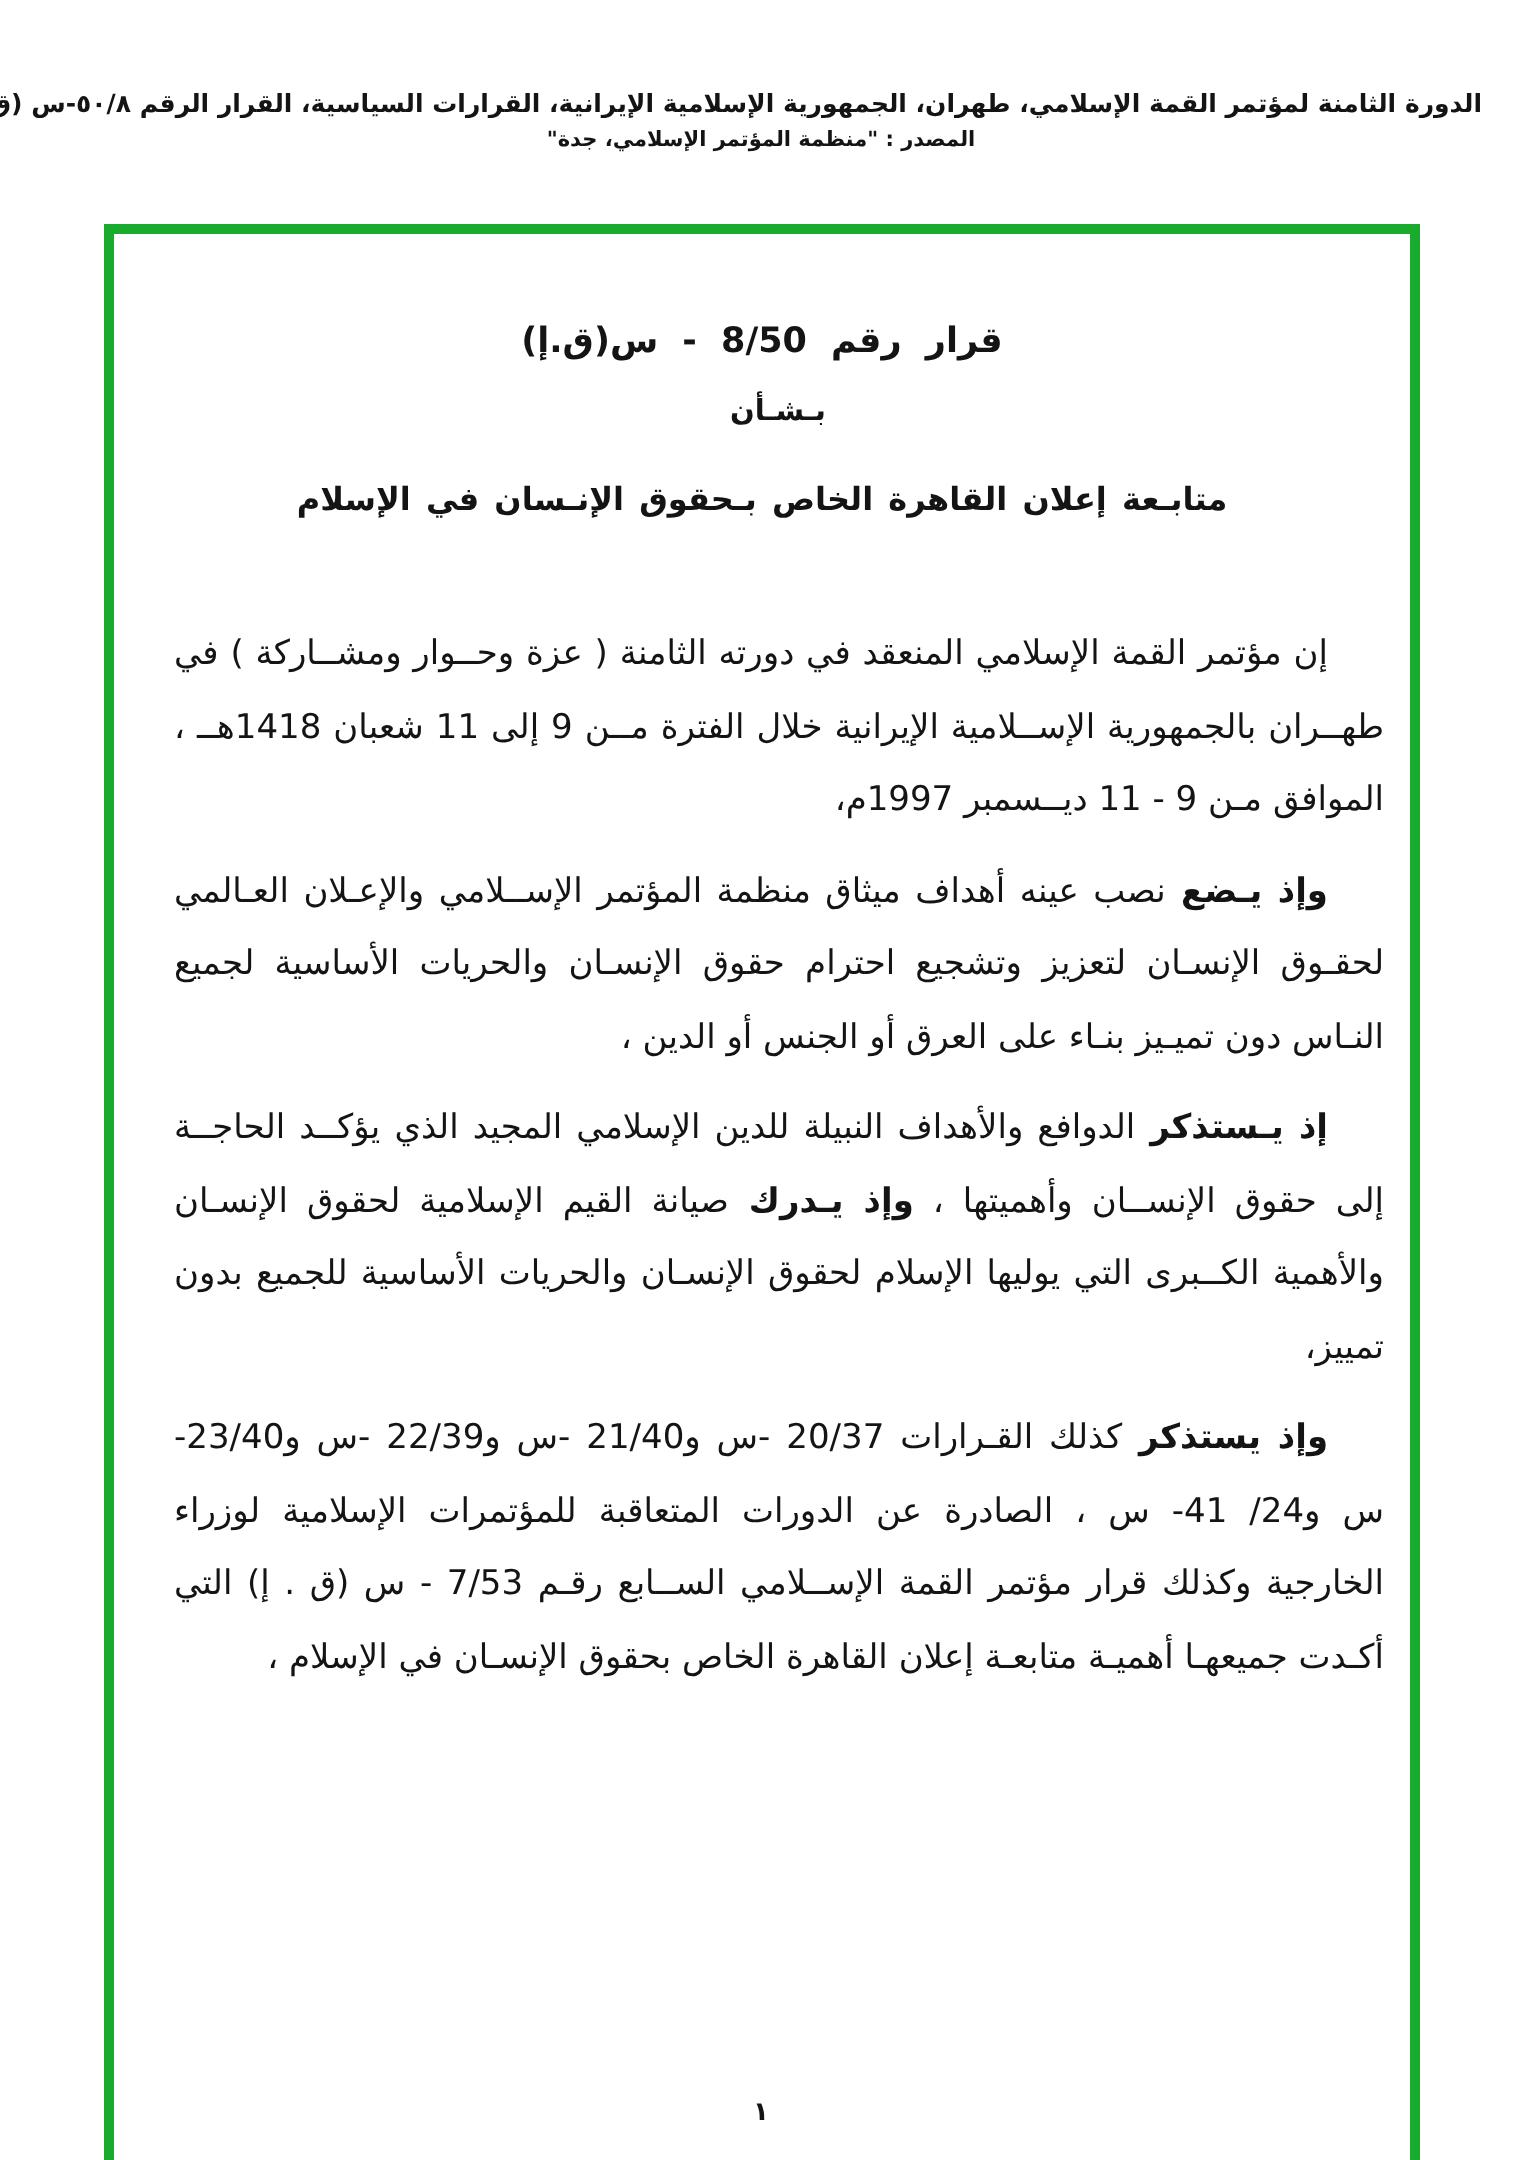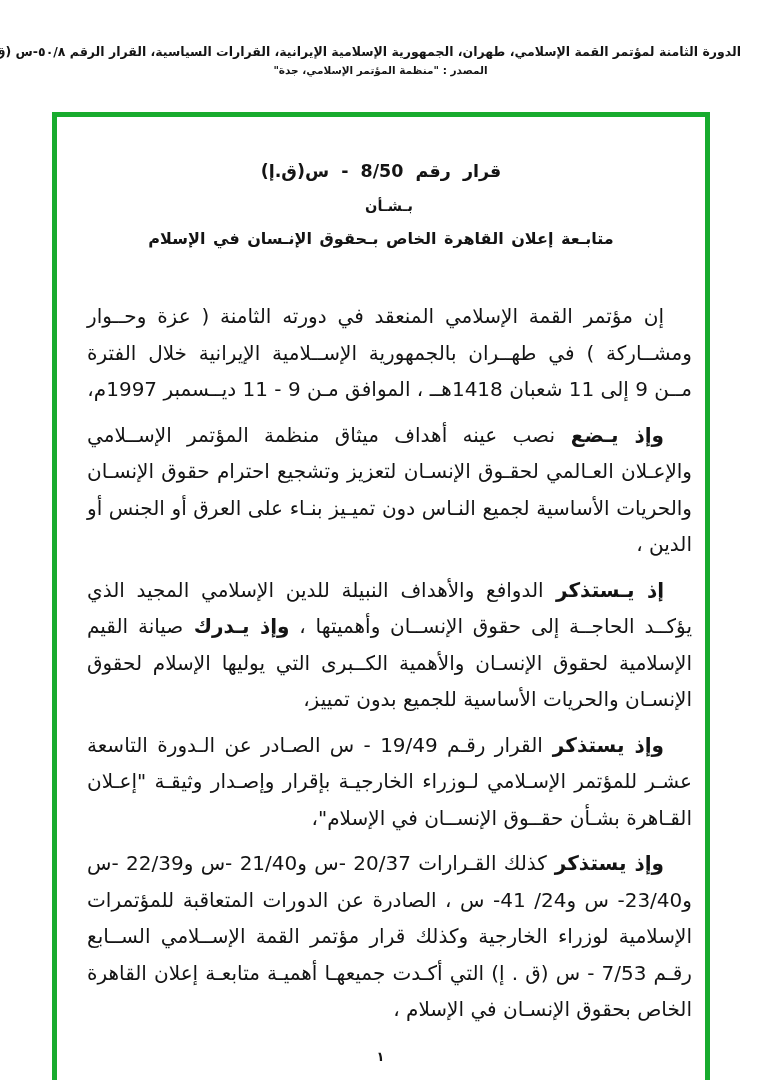--- a/index.html
+++ b/index.html
@@ -17,25 +17,25 @@
   
   .frame{
     position:absolute;top:112px;left:52px;width:658px;height:1075px;
     border:5px solid #18ab2e;border-radius:0;box-sizing:border-box;
     background:#ffffff;
   }
 
   .doc-title{text-align:center;margin-top:44px;font-weight:bold;}
   .t1{font-size:17.5px;word-spacing:6px;}
   .t2{font-size:14.5px;margin-top:17px;padding-left:16px;}
-  .t3{font-size:16px;margin-top:15px;word-spacing:2px;}
+  .t3{font-size:16px;margin-top:26px;word-spacing:2px;}
 
   .doc-body{
     margin:50px 13px 0 30px;
-    font-size:20px;line-height:36.5px;
+    font-size:17px;line-height:36.5px;
     text-align:justify;
   }
   .para{margin:0 0 9px 0;text-indent:28px;}
   .para .bold{font-weight:bold;}
 
   .page-num{
     position:absolute;bottom:16px;left:0;right:0;
     text-align:center;font-size:13px;font-weight:bold;
   }
 </style>
@@ -53,20 +53,19 @@
     <div class="doc-title">
       <div class="t1">قرار رقم 8/50 - س(ق.إ)</div>
       <div class="t2">بـشـأن</div>
       <div class="t3">متابـعة إعلان القاهرة الخاص بـحقوق الإنـسان في الإسلام</div>
     </div>
 
     <div class="doc-body" id="doc-body">
         <p class="para"><span>إن مؤتمر القمة الإسلامي المنعقد في دورته الثامنة ( عزة  وحــوار  ومشــاركة ) في طهــران بالجمهورية الإســلامية الإيرانية خلال الفترة مــن 9 إلى 11 شعبان 1418هــ ، الموافق مـن 9 - 11 ديــسمبر 1997م،</span></p>
         <p class="para"><span class="bold">وإذ يـضع </span><span>نصب عينه أهداف ميثاق منظمة المؤتمر الإســلامي والإعـلان العـالمي لحقـوق الإنسـان لتعزيز وتشجيع احترام حقوق الإنسـان والحريات الأساسية لجميع النـاس دون تميـيز بنـاء على العرق أو الجنس أو الدين ،</span></p>
         <p class="para"><span class="bold">إذ يـستذكر </span><span>الدوافع والأهداف النبيلة للدين الإسلامي المجيد الذي يؤكــد الحاجــة إلى حقوق الإنســان وأهميتها ، </span><span class="bold">وإذ يـدرك </span><span>صيانة القيم الإسلامية لحقوق الإنسـان والأهمية الكــبرى التي يوليها الإسلام  لحقوق الإنسـان والحريات الأساسية للجميع بدون تمييز،</span></p>
-        <p class="para"><span class="bold">وإذ يستذكر </span><span>القرار رقـم 19/49 - س الصـادر عن الـدورة التاسعة عشـر للمؤتمر الإسـلامي لـوزراء الخارجيـة بإقرار وإصـدار وثيقـة "إعـلان القـاهرة بشـأن حقــوق الإنســان في الإسلام"،</span></p>
         <p class="para"><span class="bold">وإذ يستذكر </span><span>كذلك القـرارات 20/37 -س و21/40 -س و22/39 -س و23/40- س و24/ 41- س ، الصادرة عن الدورات المتعاقبة للمؤتمرات الإسلامية لوزراء الخارجية وكذلك قرار مؤتمر القمة الإســلامي الســابع رقـم 7/53 - س (ق . إ) التي أكـدت جميعهـا أهميـة متابعـة إعلان القاهرة الخاص بحقوق الإنسـان في الإسلام ،</span></p>
       </div>
   </div>
 
   <div class="page-num">١</div>
 
 </div>
 
 </body></html>

